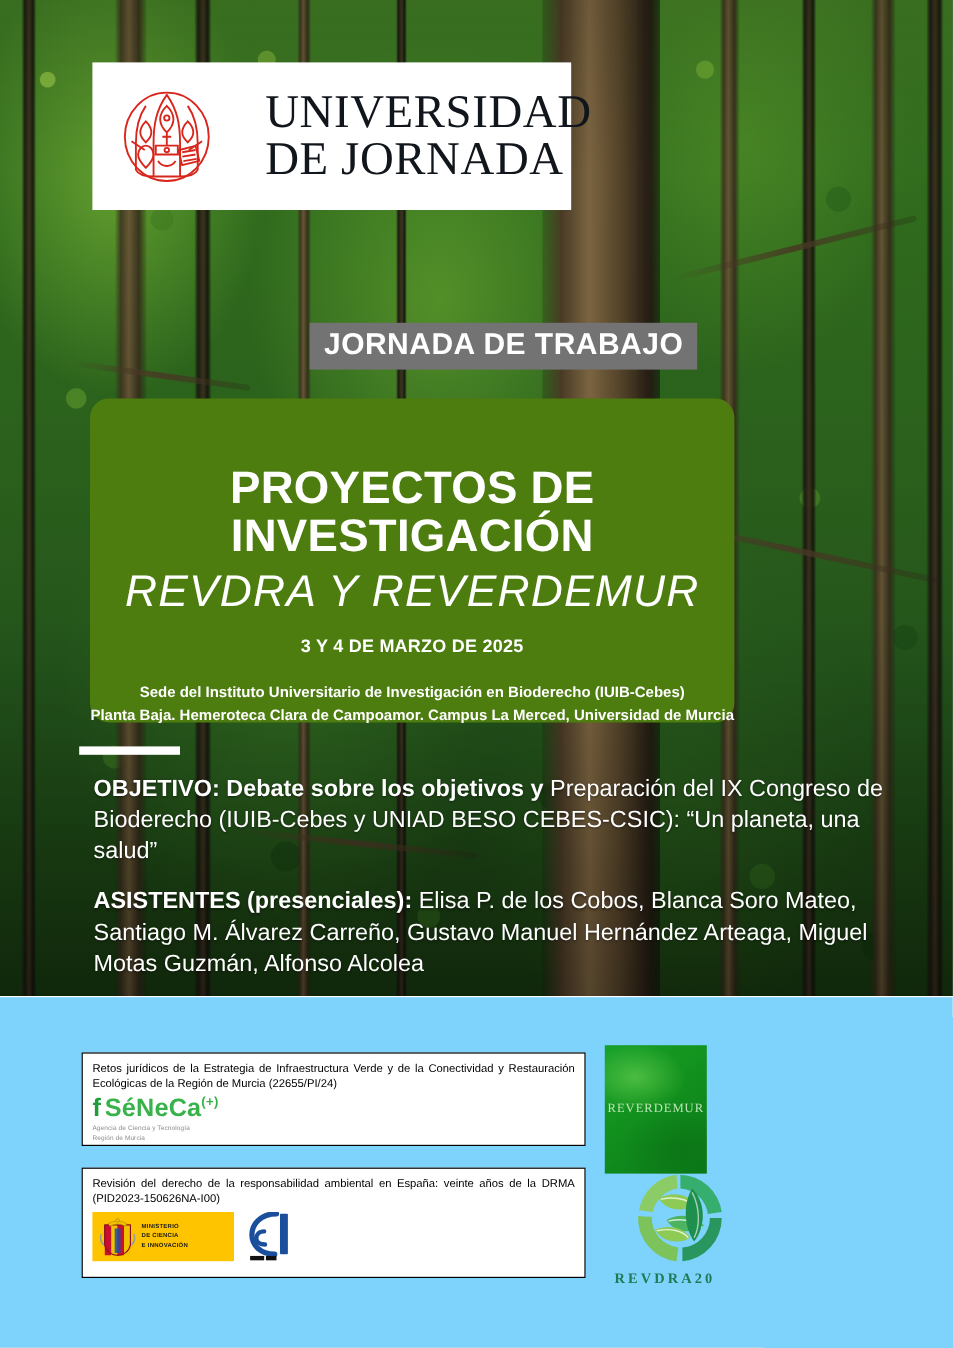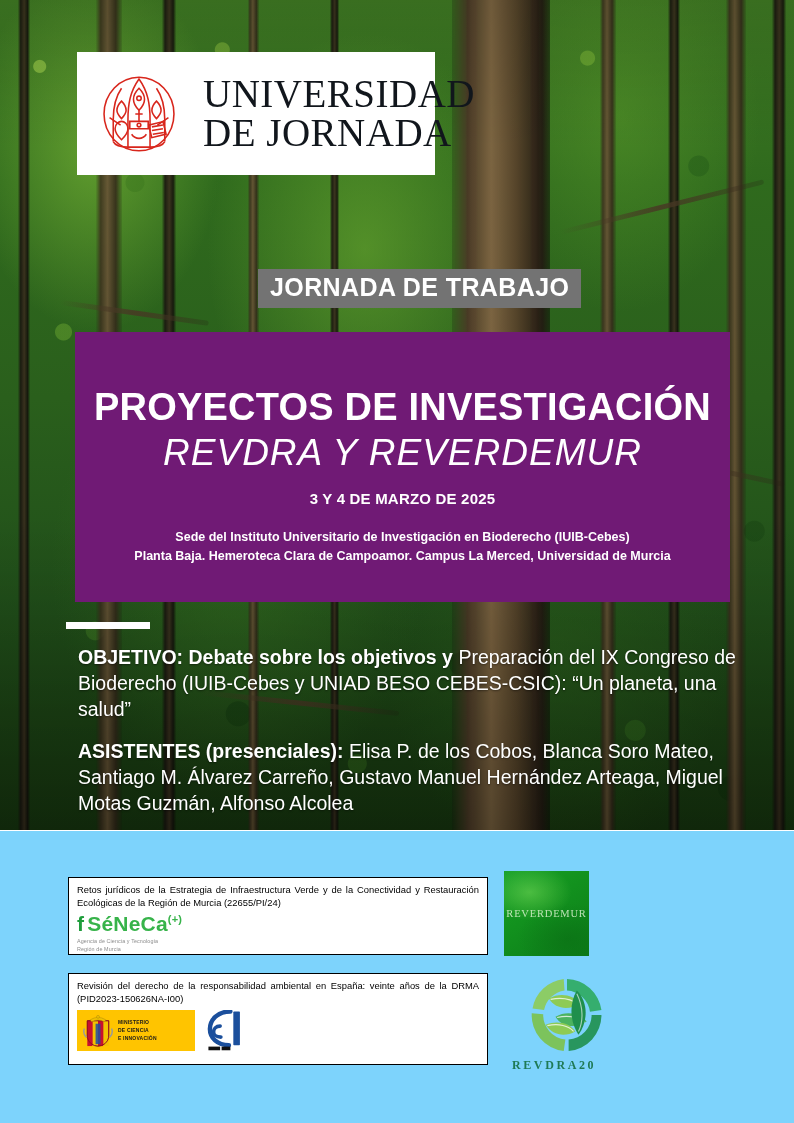--- a/index.html
+++ b/index.html
@@ -80,25 +80,25 @@
   }
   .photo-shade {
     position: absolute; inset: 0;
     background: linear-gradient(180deg, rgba(0,0,0,.10) 0%, rgba(0,0,0,0) 18%, rgba(0,0,0,0) 62%, rgba(0,0,0,.30) 100%);
   }
 
   
   .um-logo-box {
     position: absolute;
     left: 77px; top: 52px;
-    width: 358px; height: 123px;
+    width: 399px; height: 123px;
     background: #ffffff;
     display: flex;
     align-items: center;
-    gap: 18px;
+    gap: 36px;
     padding: 0 16px;
     box-sizing: border-box;
   }
   .um-seal { width: 92px; height: 92px; flex: 0 0 auto; }
   .um-words {
     font-family: "Liberation Serif", serif;
     color: #11161c;
     line-height: .98;
     letter-spacing: .5px;
   }
@@ -115,25 +115,26 @@
     font-weight: bold;
     letter-spacing: .4px;
     padding: 4px 12px 6px 12px;
     white-space: nowrap;
   }
 
   
   .green-panel {
     position: absolute;
     left: 75px; top: 332px;
-    width: 655px; height: 270px;
-    background: #701a75;
+    width: 537px; height: 270px;
+    background: #4d7c0f;
     color: #ffffff;
     text-align: center;
     box-sizing: border-box;
+    border-radius: 16px;
   }
   .gp-title {
     margin-top: 56px;
     font-size: 38px;
     font-weight: bold;
     letter-spacing: .2px;
     line-height: 1.05;
   }
   .gp-subtitle {
     margin-top: 6px;
@@ -236,21 +237,21 @@
     color: #1a1a1a;
     line-height: 1.55;
     letter-spacing: .2px;
   }
   .aei { width: 44px; height: 41px; }
 
   
   .reverdemur {
     position: absolute;
     left: 504px; top: 40px;
-    width: 85px; height: 85px;
+    width: 85px; height: 107px;
     background:
       radial-gradient(ellipse 60px 40px at 30% 25%, rgba(120,220,90,.55), rgba(0,0,0,0) 70%),
       radial-gradient(ellipse 70px 50px at 75% 80%, rgba(10,110,20,.6), rgba(0,0,0,0) 72%),
       linear-gradient(145deg, #17a02a 0%, #13941f 35%, #108a1c 62%, #0c7a18 100%);
     display: flex; align-items: center; justify-content: center;
   }
   .reverdemur span {
     font-family: "Liberation Serif", serif;
     font-size: 10.5px;
     color: #d9f2cf;

